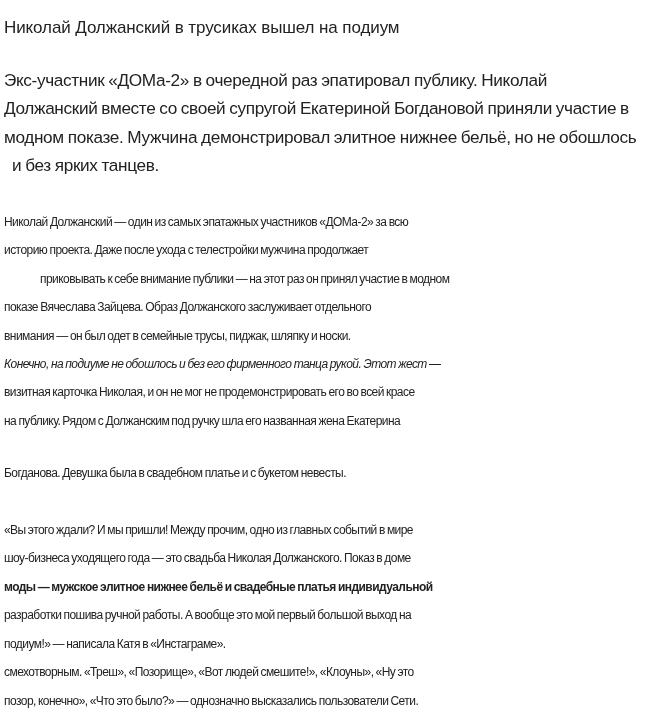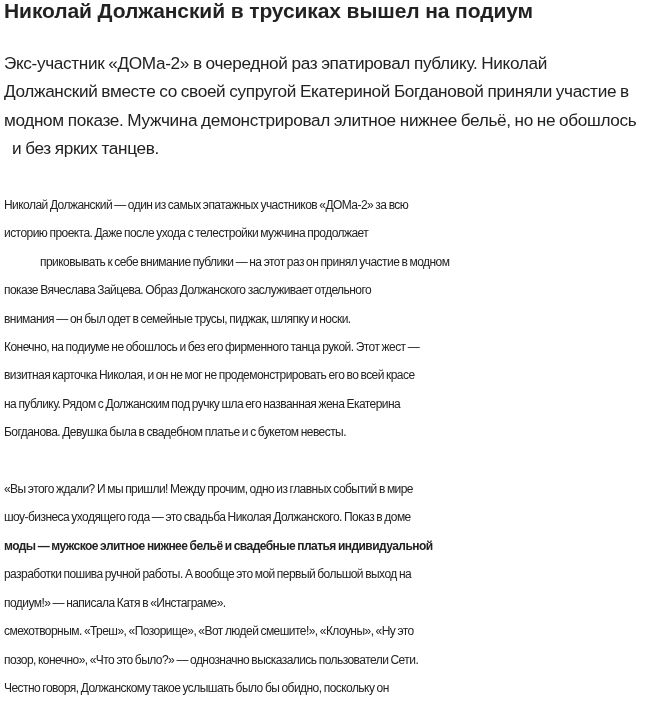--- a/index.html
+++ b/index.html
@@ -13,24 +13,24 @@
       overflow: hidden;
       font-family: "Liberation Sans", "DejaVu Sans", sans-serif;
       color: #222222;
     }
     .article {
       padding: 0 0 0 4px;
       width: 664px;
     }
     .title {
       margin: 0;
-      font-size: 21px;
-      font-weight: bold;
+      font-size: 17px;
+      font-weight: normal;
       line-height: 22px;
-      padding-top: 0;
+      padding-top: 17px;
       letter-spacing: -0.1px;
     }
     .para {
       margin: 0;
       font-size: 17.2px;
       line-height: 28.4px;
       letter-spacing: -0.35px;
       word-spacing: -0.5px;
     }
     .para.first {
@@ -60,24 +60,24 @@
   </div>
 
   <div class="gap"></div>
 
   <div class="para condensed">
     <div style="white-space: nowrap; display: block;"><span style="display: inline-block; transform-origin: left center;">Николай Должанский — один из самых эпатажных участников «ДОМа-2» за всю</span></div>
     <div style="white-space: nowrap; display: block;"><span style="display: inline-block; transform-origin: left center;">историю проекта. Даже после ухода с телестройки мужчина продолжает</span></div>
     <div style="white-space: nowrap; display: block; margin-left: 36px;"><span style="display: inline-block; transform-origin: left center;">приковывать к себе внимание публики — на этот раз он принял участие в модном</span></div>
     <div style="white-space: nowrap; display: block;"><span style="display: inline-block; transform-origin: left center;">показе Вячеслава Зайцева. Образ Должанского заслуживает отдельного</span></div>
     <div style="white-space: nowrap; display: block;"><span style="display: inline-block; transform-origin: left center;">внимания — он был одет в семейные трусы, пиджак, шляпку и носки.</span></div>
-    <div style="white-space: nowrap; display: block;"><span style="display: inline-block; transform-origin: left center;">Конечно, на подиуме не обошлось и без его фирменного танца рукой. Этот жест —</span></div>
+    <div style="white-space: nowrap; display: block;"><span style="display: inline-block; transform-origin: left center; font-style: italic;">Конечно, на подиуме не обошлось и без его фирменного танца рукой. Этот жест —</span></div>
     <div style="white-space: nowrap; display: block;"><span style="display: inline-block; transform-origin: left center;">визитная карточка Николая, и он не мог не продемонстрировать его во всей красе</span></div>
     <div style="white-space: nowrap; display: block;"><span style="display: inline-block; transform-origin: left center; text-align: right;">на публику. Рядом с Должанским под ручку шла его названная жена Екатерина</span></div>
-    <div style="white-space: nowrap; display: block;"><span style="display: inline-block; transform-origin: left center;">Богданова. Девушка была в свадебном платье и с букетом невесты.</span></div>
+    <div style="white-space: nowrap; display: block;"><span style="display: inline-block; transform-origin: left center; margin-top: 24px;">Богданова. Девушка была в свадебном платье и с букетом невесты.</span></div>
   </div>
 
   <div class="gap"></div>
 
   <div class="para condensed">
     <div style="white-space: nowrap; display: block;"><span style="display: inline-block; transform-origin: left center;">«Вы этого ждали? И мы пришли! Между прочим, одно из главных событий в мире</span></div>
     <div style="white-space: nowrap; display: block;"><span style="display: inline-block; transform-origin: left center;">шоу-бизнеса уходящего года — это свадьба Николая Должанского. Показ в доме</span></div>
     <div style="white-space: nowrap; display: block; font-weight: bold;"><span style="display: inline-block; transform-origin: left center;">моды — мужское элитное нижнее бельё и свадебные платья индивидуальной</span></div>
     <div style="white-space: nowrap; display: block;"><span style="display: inline-block; transform-origin: left center;">разработки пошива ручной работы. А вообще это мой первый большой выход на</span></div>
     <div style="white-space: nowrap; display: block;"><span style="display: inline-block; transform-origin: left center;">подиум!» — написала Катя в «Инстаграме».</span></div>

